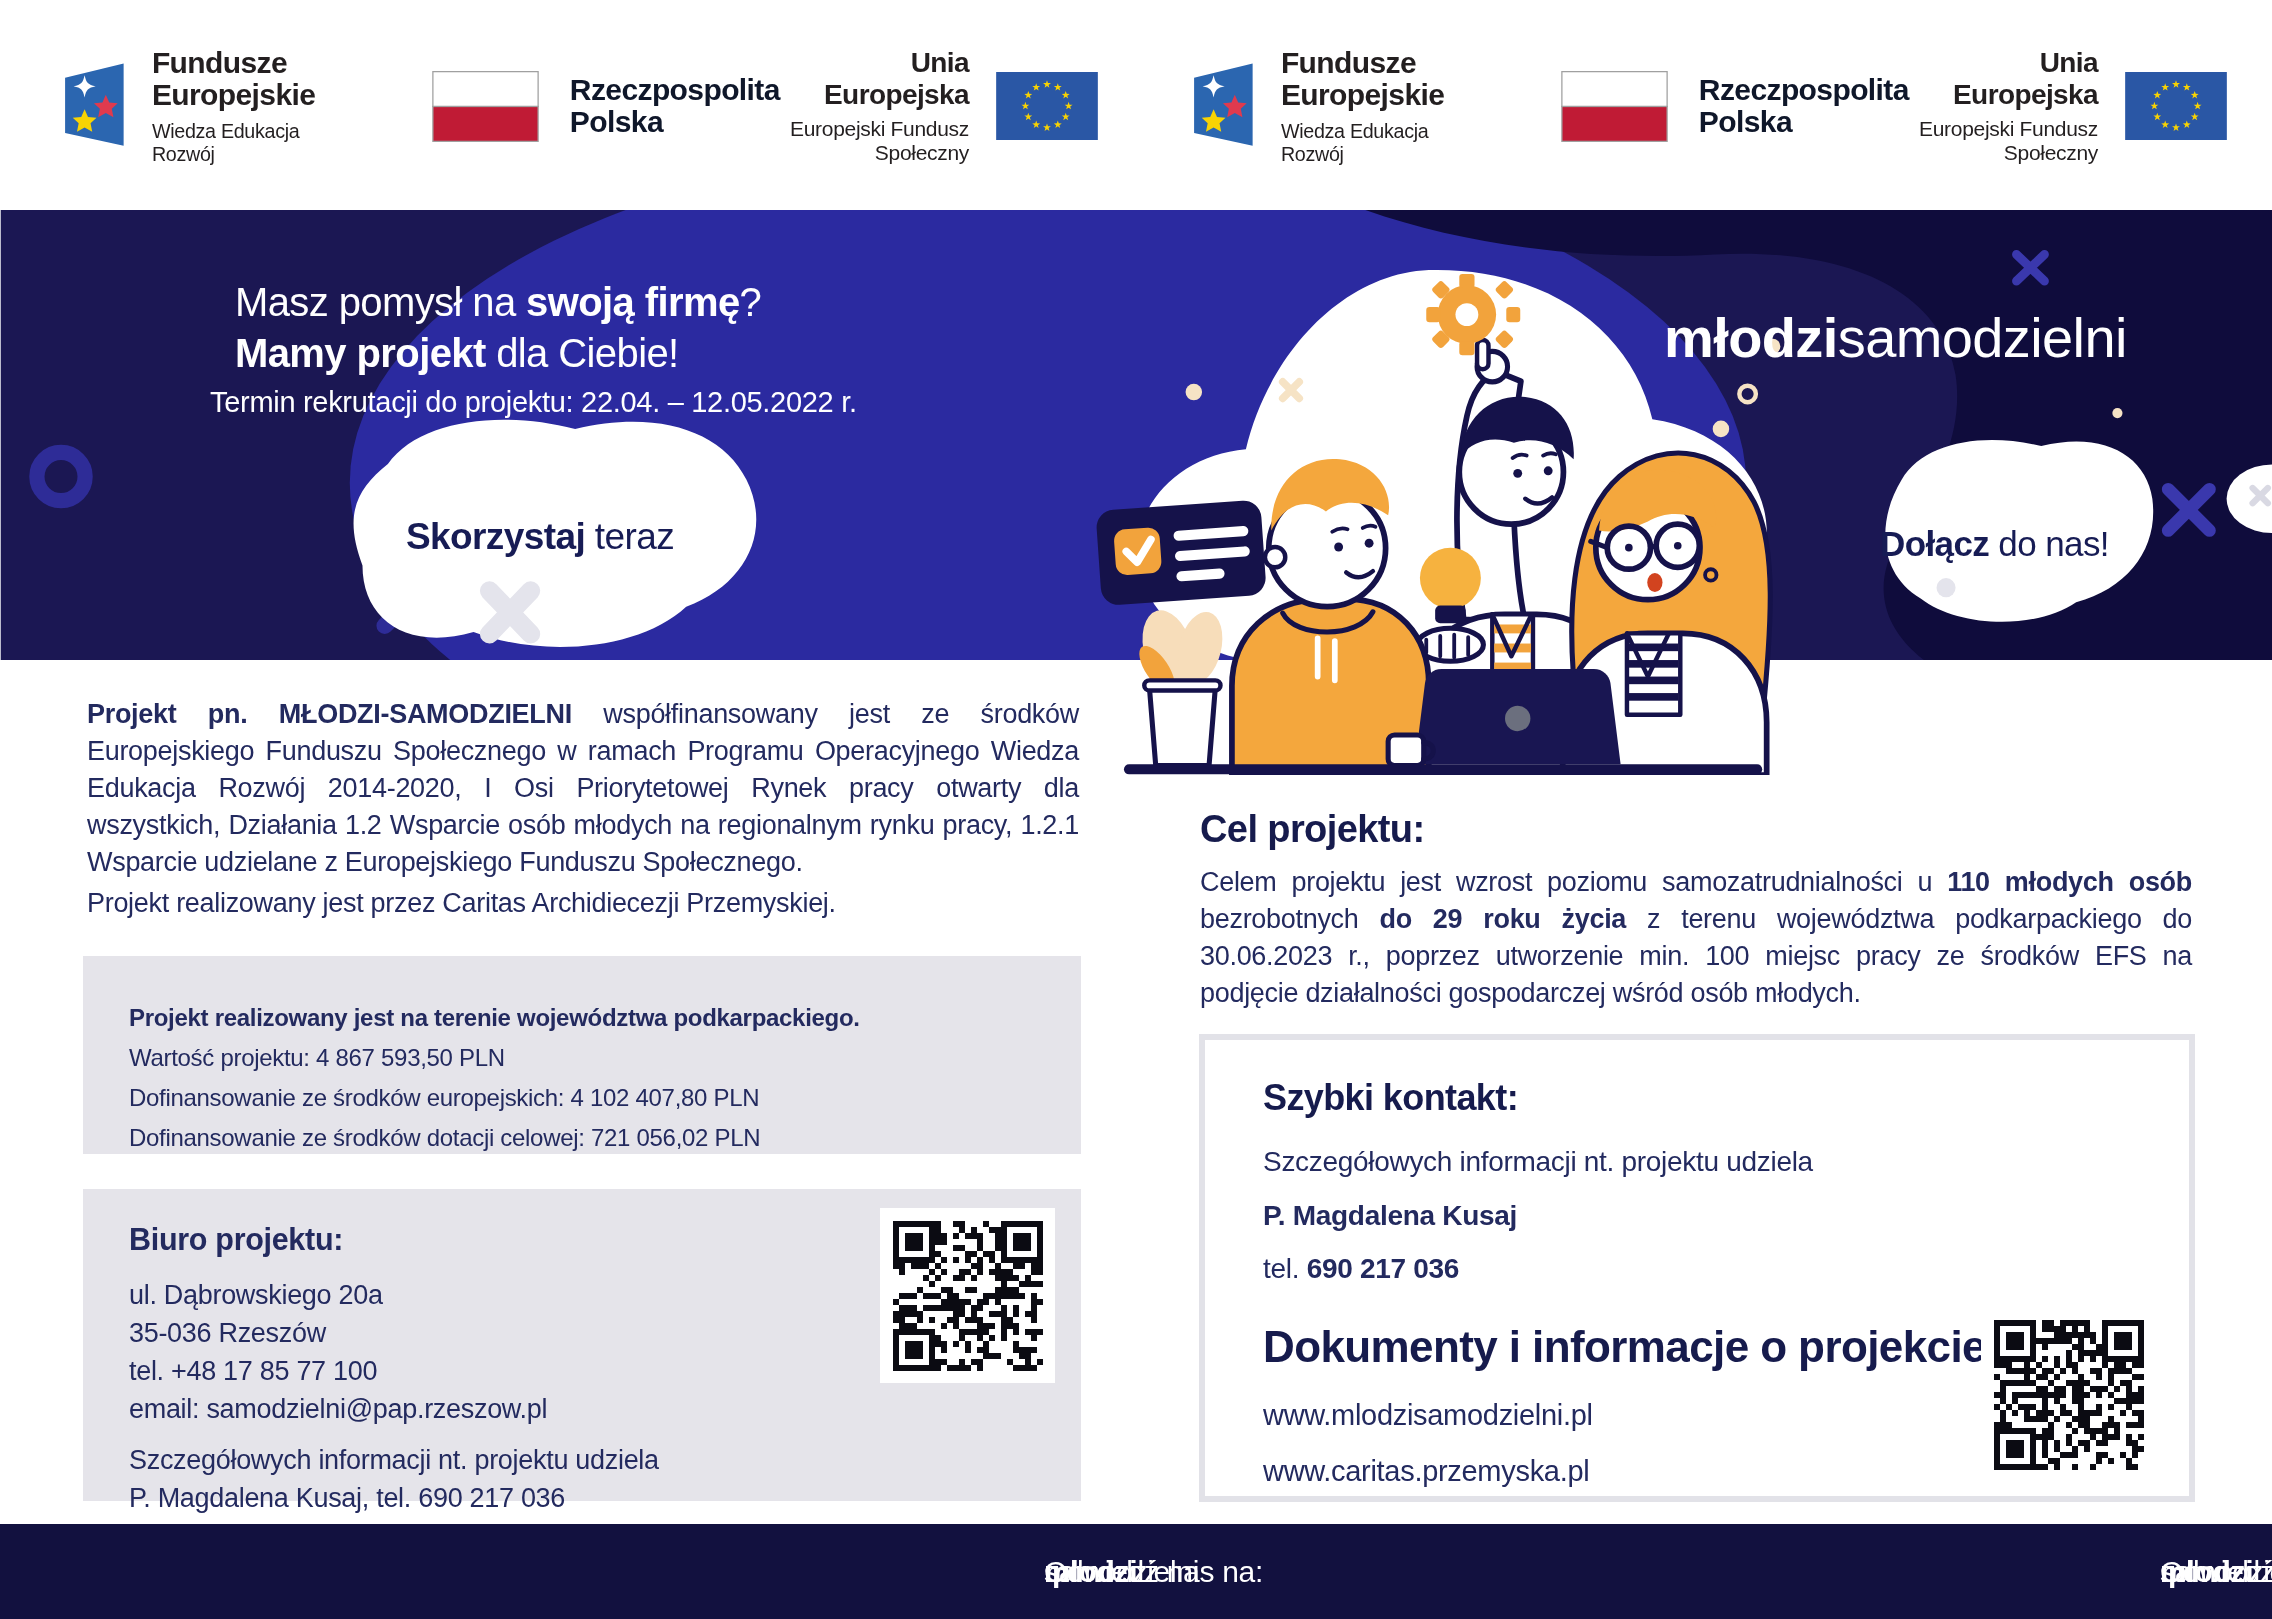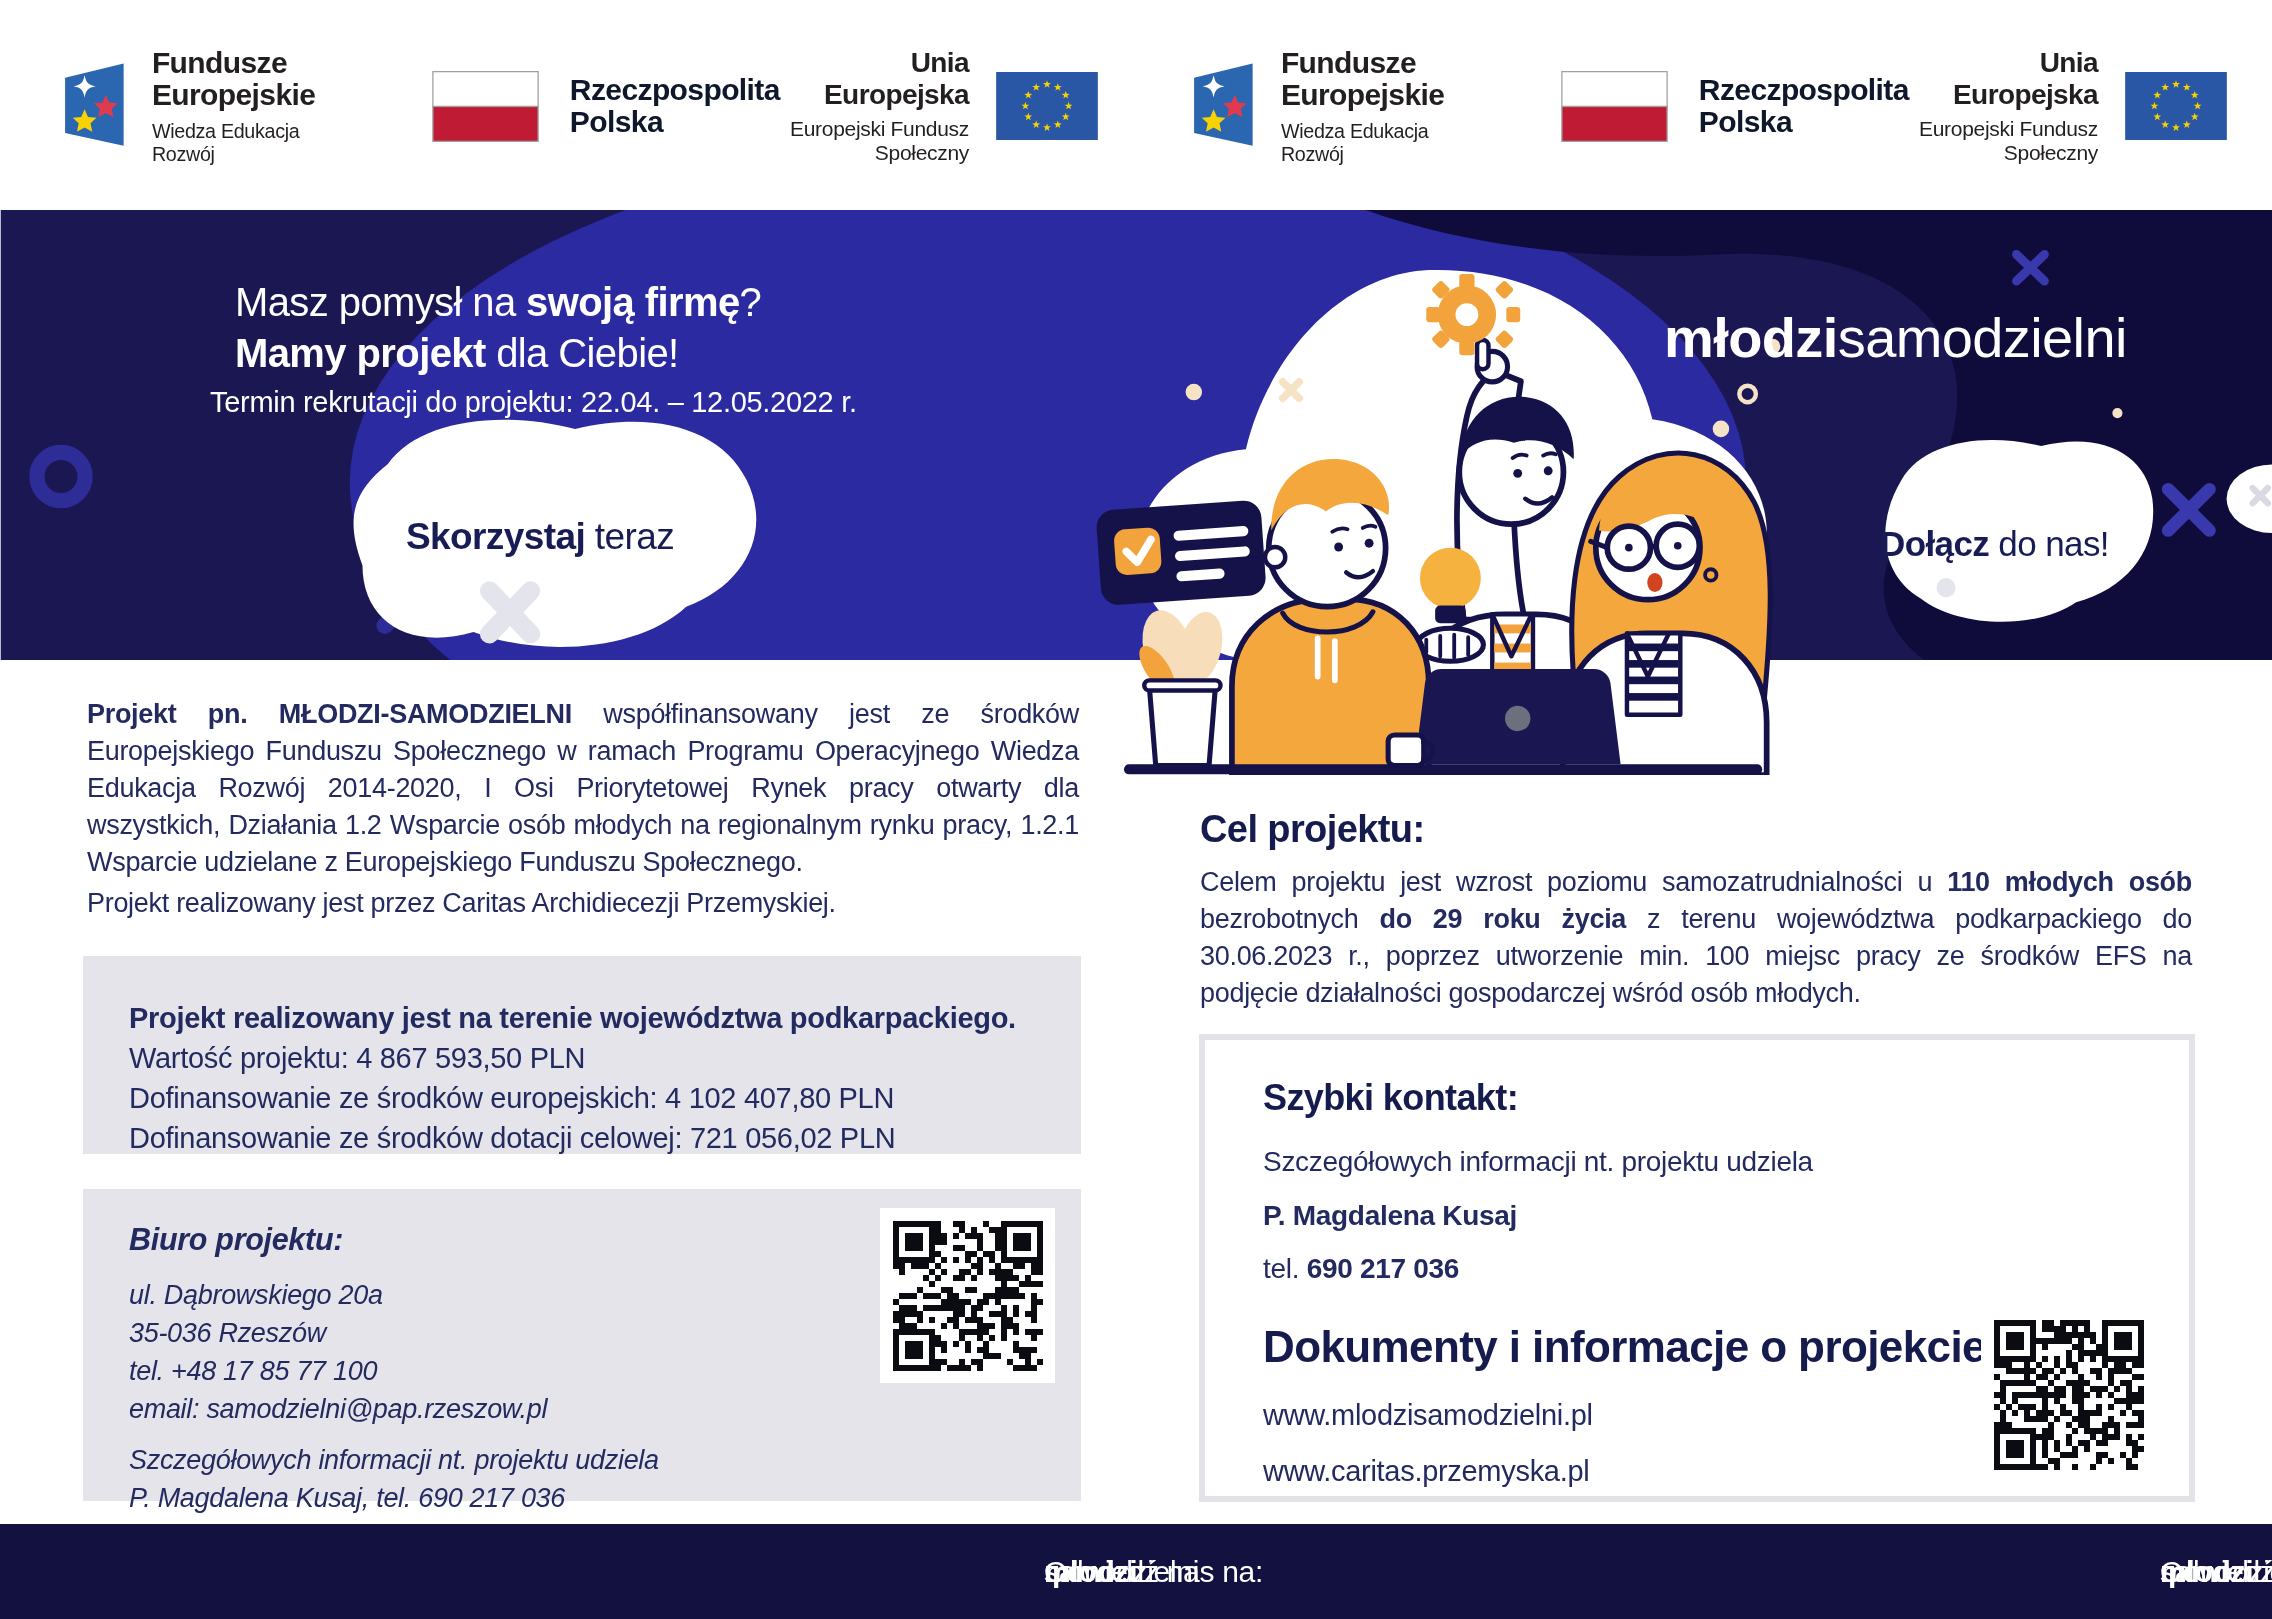--- a/index.html
+++ b/index.html
@@ -24,22 +24,22 @@
   .recruit{left:210px;top:386px;width:730px;font-size:29px;letter-spacing:-0.3px;}
   .cta1{left:406px;top:516px;width:343px;font-size:37px;color:#171c55;letter-spacing:-0.6px;}
   .brand{left:1664px;top:284px;width:540px;font-size:56px;letter-spacing:-0.6px;margin-top:21px;}
   .cta2{left:1880px;top:524px;width:267px;font-size:35px;color:#171c55;letter-spacing:-0.6px;}
   .b{font-weight:700;}
   
   .intro{position:absolute;left:87px;top:696px;width:992px;font-size:27px;line-height:37px;
          text-align:justify;letter-spacing:-0.3px;}
   .operator{position:absolute;left:87px;top:888px;width:992px;font-size:27px;letter-spacing:-0.3px;}
   .gray-box{position:absolute;left:83px;width:998px;background:#e5e4ea;box-sizing:border-box;}
-  .funding-box{top:956px;height:198px;padding:42px 38px 16px 46px;font-size:29px;line-height:40px;letter-spacing:-0.3px;}
-  .office-box{top:1189px;height:312px;padding:33px 38px 0 46px;font-style:italic;}
+  .funding-box{top:956px;height:198px;padding:42px 38px 16px 46px;font-size:24px;line-height:40px;letter-spacing:-0.3px;}
+  .office-box{top:1189px;height:312px;padding:33px 38px 0 46px;}
   .office-title{font-size:30.5px;font-weight:700;margin-bottom:19px;letter-spacing:-0.3px;}
   .office-line{font-size:27px;line-height:38px;letter-spacing:-0.3px;}
   .office-info{margin-top:12.7px;}
   .qr-card{position:absolute;background:#fff;}
   .qr-card.office{left:797px;top:19px;width:175px;height:175px;padding:0;}
   .qr-card svg{position:absolute;left:12.7px;top:12.7px;}
   
   .goal-title{position:absolute;left:1200px;top:808px;font-size:38px;font-weight:700;color:#161b4d;letter-spacing:-0.6px;}
   .goal-par{position:absolute;left:1200px;top:864px;width:992px;font-size:27px;line-height:37px;
             text-align:justify;letter-spacing:-0.3px;}

